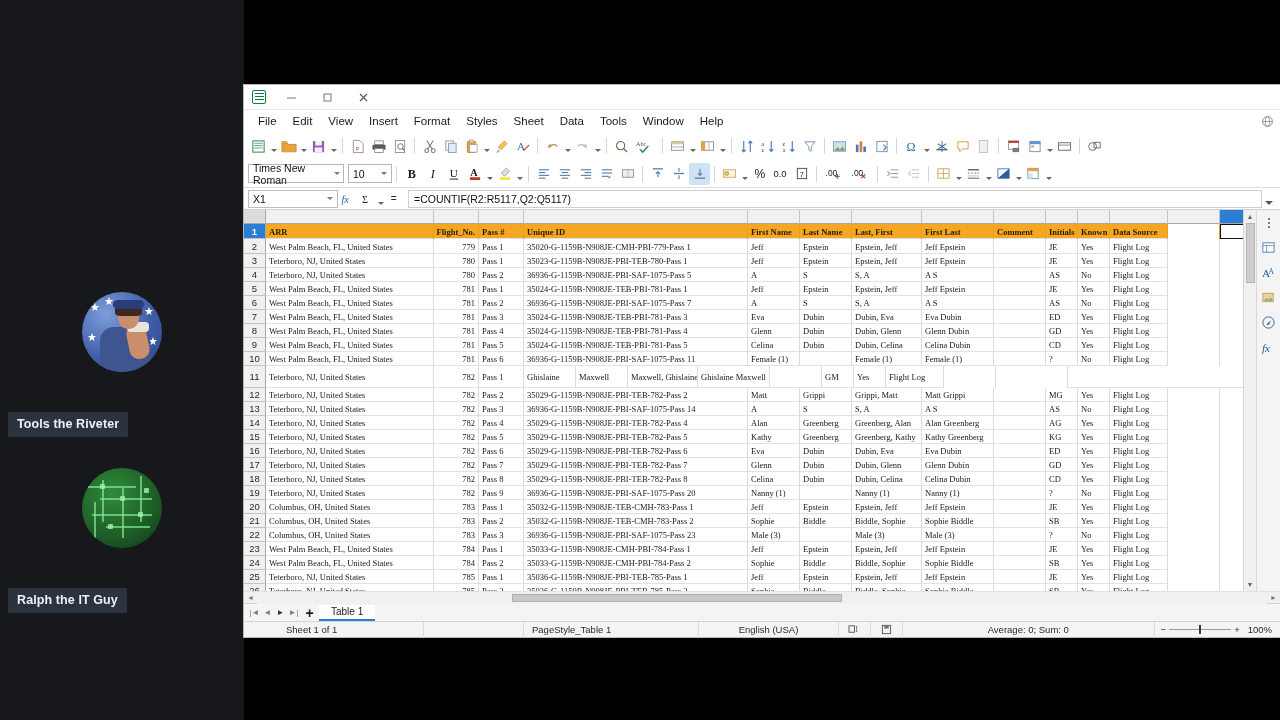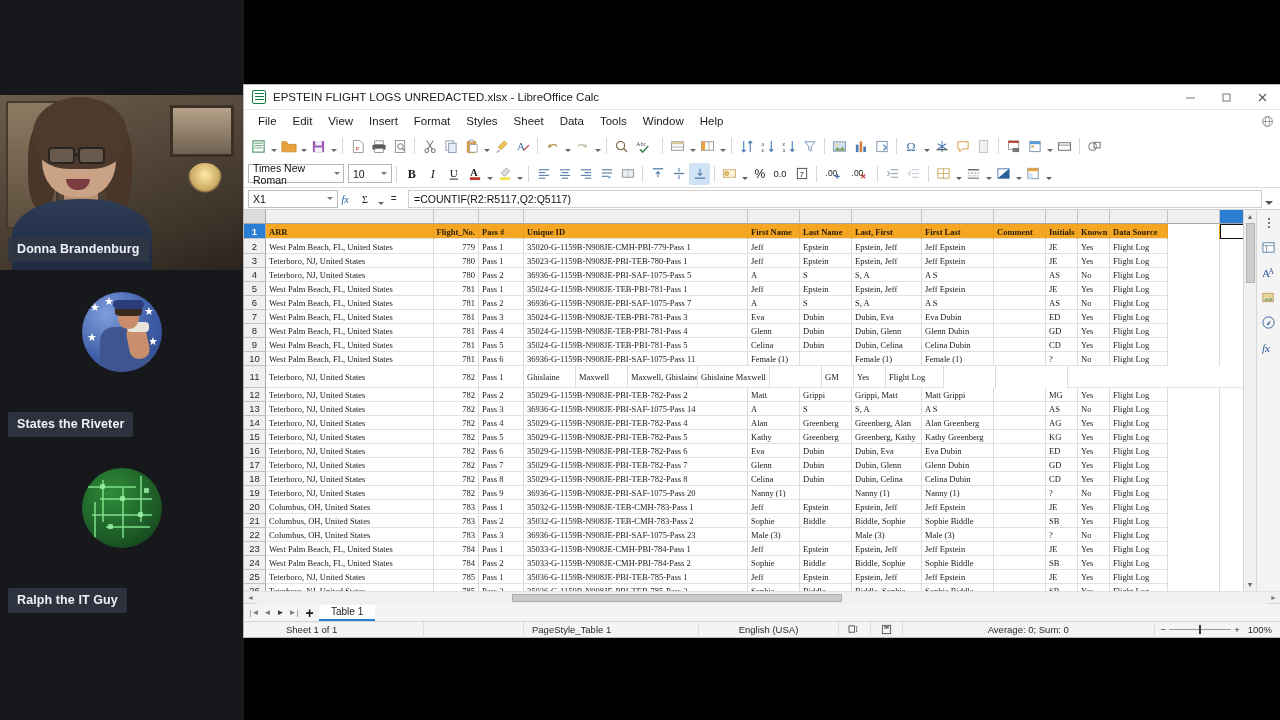--- a/index.html
+++ b/index.html
@@ -231,57 +231,38 @@
   #zs-line { width:62px; height:1px; background:#9a9a9a; position:relative; }
   #zs-handle { position:absolute; left:30px; top:-4px; width:2px; height:9px; background:#3a3a3a; }
 </style>
 </head>
 <body>
 
 <div id="root">
 
   <div id="video-panel">
 
-    <div class="participant p1">
-      <div class="cam-scene">
-        <div class="cam-wall"></div>
-        <div class="cam-door"></div>
-        <div class="cam-window"></div>
-        <div class="cam-lamp"></div>
-        <div class="cam-neck"></div>
-        <div class="cam-person-hair2"></div>
-        <div class="cam-person-hair3"></div>
-        <div class="cam-person-head"></div>
-        <div class="cam-person-hair"></div>
-        <div class="cam-glass l"></div>
-        <div class="cam-glass r"></div>
-        <div class="cam-glass-bridge"></div>
-        <div class="cam-mouth"></div>
-        <div class="cam-body"></div>
-      </div>
-      <div class="name-tag">Donna Brandenburg</div>
-    </div>
 
     <div class="participant p2">
       <div class="avatar-wrap">
         <div class="av-rosie">
           <span class="star" style="left:8px;top:10px;">★</span>
           <span class="star" style="left:62px;top:14px;">★</span>
           <span class="star" style="left:5px;top:40px;">★</span>
           <span class="star" style="left:66px;top:44px;">★</span>
           <span class="star" style="left:22px;top:4px;">★</span>
           <div class="fig-body"></div>
           <div class="fig-arm"></div>
           <div class="fig-cuff"></div>
           <div class="fig-head"></div>
           <div class="fig-hair"></div>
           <div class="fig-band"></div>
         </div>
       </div>
-      <div class="name-tag">States the Riveter</div>
+      <div class="name-tag">Tools the Riveter</div>
     </div>
 
     <div class="participant p3">
       <div class="avatar-wrap">
         <div class="av-chip">
           <span class="trace" style="left:6px;top:18px;width:48px;height:2px;"></span>
           <span class="trace" style="left:18px;top:30px;width:52px;height:2px;"></span>
           <span class="trace" style="left:10px;top:46px;width:60px;height:2px;"></span>
           <span class="trace" style="left:24px;top:58px;width:44px;height:2px;"></span>
           <span class="trace" style="left:20px;top:12px;width:2px;height:42px;"></span>
@@ -296,21 +277,20 @@
         </div>
       </div>
       <div class="name-tag">Ralph the IT Guy</div>
     </div>
   </div>
 
   <div id="calc-window">
 
     <div id="titlebar">
       <div class="title-icon"></div>
-      <div id="window-title">EPSTEIN FLIGHT LOGS UNREDACTED.xlsx - LibreOffice Calc</div>
       <div class="wctl">
         <svg width="11" height="11" viewBox="0 0 11 11">
             <line x1="1" y1="6" x2="10" y2="6" stroke="#777" stroke-width="1"></line>
           </svg>
       </div>
       <div class="wctl">
         <svg width="11" height="11" viewBox="0 0 11 11">
             <rect x="2" y="2" width="7" height="7" fill="none" stroke="#777" stroke-width="1"></rect>
           </svg>
       </div>

